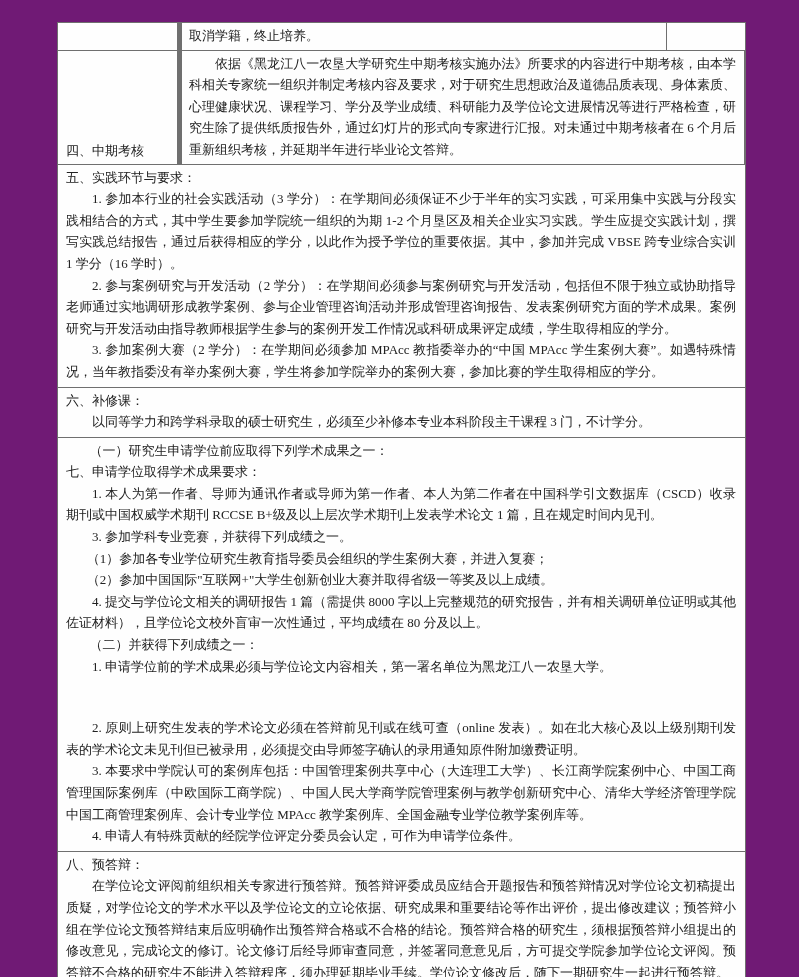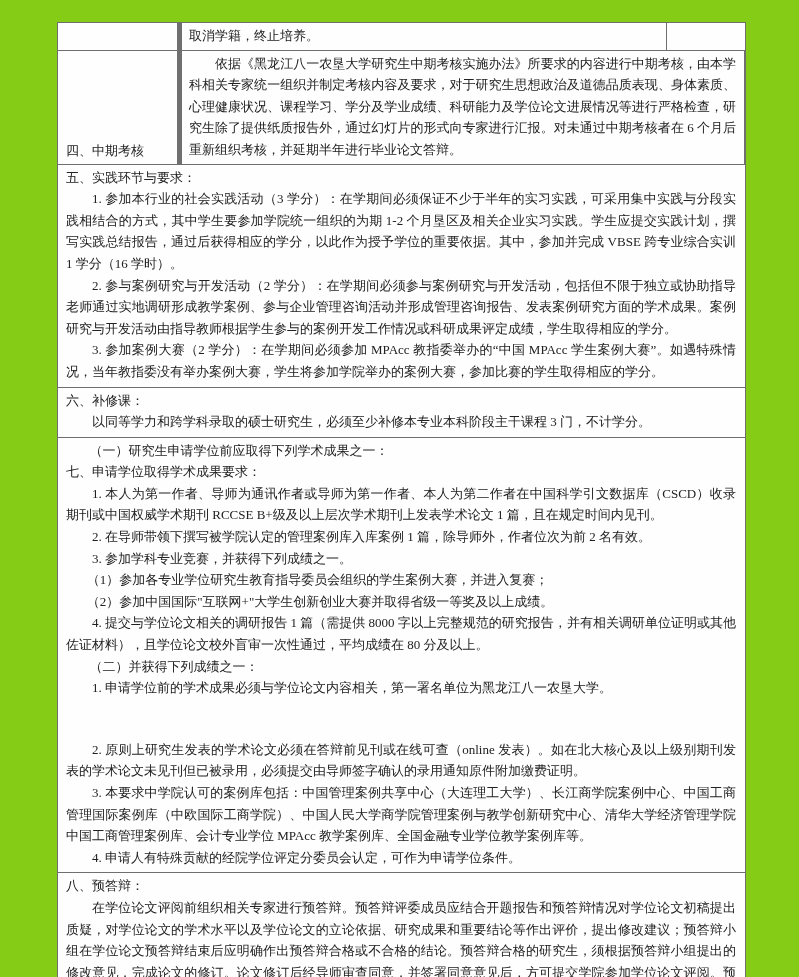--- a/index.html
+++ b/index.html
@@ -69,21 +69,21 @@
     text-justify: inter-ideograph;
     word-break: break-all;
   }
   .row-grid-0 { min-height: 24px; }
   .row-grid-0 .cell-content { display: flex; align-items: center; }
   .row-grid-1 { min-height: 105px; }
 </style>
 </head>
 <body>
 
-<div class="page" style="background: #84cc16; color: rgb(33, 33, 33);">
+<div class="page" style="background: #701a75; color: rgb(33, 33, 33);">
   <div class="doc-table" id="doc-table" style="border-color: rgb(111, 111, 111);">
       <div class="t-row row-grid-0" style="border-color: rgb(111, 111, 111);">
         <div class="cell cell-label" style="border-color: rgb(111, 111, 111);">
           <span></span>
         </div>
         <div class="cell cell-content" style="border-color: rgb(111, 111, 111);">
           <p style="text-indent: 0em;">取消学籍，终止培养。</p>
         </div>
         <div class="cell cell-semester">
           <span></span>
@@ -109,21 +109,20 @@
         <div class="cell cell-full">
           <p style="text-indent: 0em;">六、补修课：</p>
           <p style="text-indent: 2em;">以同等学力和跨学科录取的硕士研究生，必须至少补修本专业本科阶段主干课程 3 门，不计学分。</p>
         </div>
       </div>
       <div class="t-row row-full" style="border-color: rgb(111, 111, 111);">
         <div class="cell cell-full">
           <p style="text-indent: 1.8em;">（一）研究生申请学位前应取得下列学术成果之一：</p>
           <p style="text-indent: 0em;">七、申请学位取得学术成果要求：</p>
           <p style="text-indent: 2em;">1. 本人为第一作者、导师为通讯作者或导师为第一作者、本人为第二作者在中国科学引文数据库（CSCD）收录期刊或中国权威学术期刊 RCCSE B+级及以上层次学术期刊上发表学术论文 1 篇，且在规定时间内见刊。</p>
-          <p style="text-indent: 2em;">2. 在导师带领下撰写被学院认定的管理案例库入库案例 1 篇，除导师外，作者位次为前 2 名有效。</p>
           <p style="text-indent: 2em;">3. 参加学科专业竞赛，并获得下列成绩之一。</p>
           <p style="text-indent: 1.6em;">（1）参加各专业学位研究生教育指导委员会组织的学生案例大赛，并进入复赛；</p>
           <p style="text-indent: 1.6em;">（2）参加中国国际"互联网+"大学生创新创业大赛并取得省级一等奖及以上成绩。</p>
           <p style="text-indent: 2em;">4. 提交与学位论文相关的调研报告 1 篇（需提供 8000 字以上完整规范的研究报告，并有相关调研单位证明或其他佐证材料），且学位论文校外盲审一次性通过，平均成绩在 80 分及以上。</p>
           <p style="text-indent: 1.8em;">（二）并获得下列成绩之一：</p>
           <p style="text-indent: 2em;">1. 申请学位前的学术成果必须与学位论文内容相关，第一署名单位为黑龙江八一农垦大学。</p>
           <p style="text-indent: 2em; margin-top: 40px;">2. 原则上研究生发表的学术论文必须在答辩前见刊或在线可查（online 发表）。如在北大核心及以上级别期刊发表的学术论文未见刊但已被录用，必须提交由导师签字确认的录用通知原件附加缴费证明。</p>
           <p style="text-indent: 2em;">3. 本要求中学院认可的案例库包括：中国管理案例共享中心（大连理工大学）、长江商学院案例中心、中国工商管理国际案例库（中欧国际工商学院）、中国人民大学商学院管理案例与教学创新研究中心、清华大学经济管理学院中国工商管理案例库、会计专业学位 MPAcc 教学案例库、全国金融专业学位教学案例库等。</p>
           <p style="text-indent: 2em;">4. 申请人有特殊贡献的经院学位评定分委员会认定，可作为申请学位条件。</p>
         </div>

